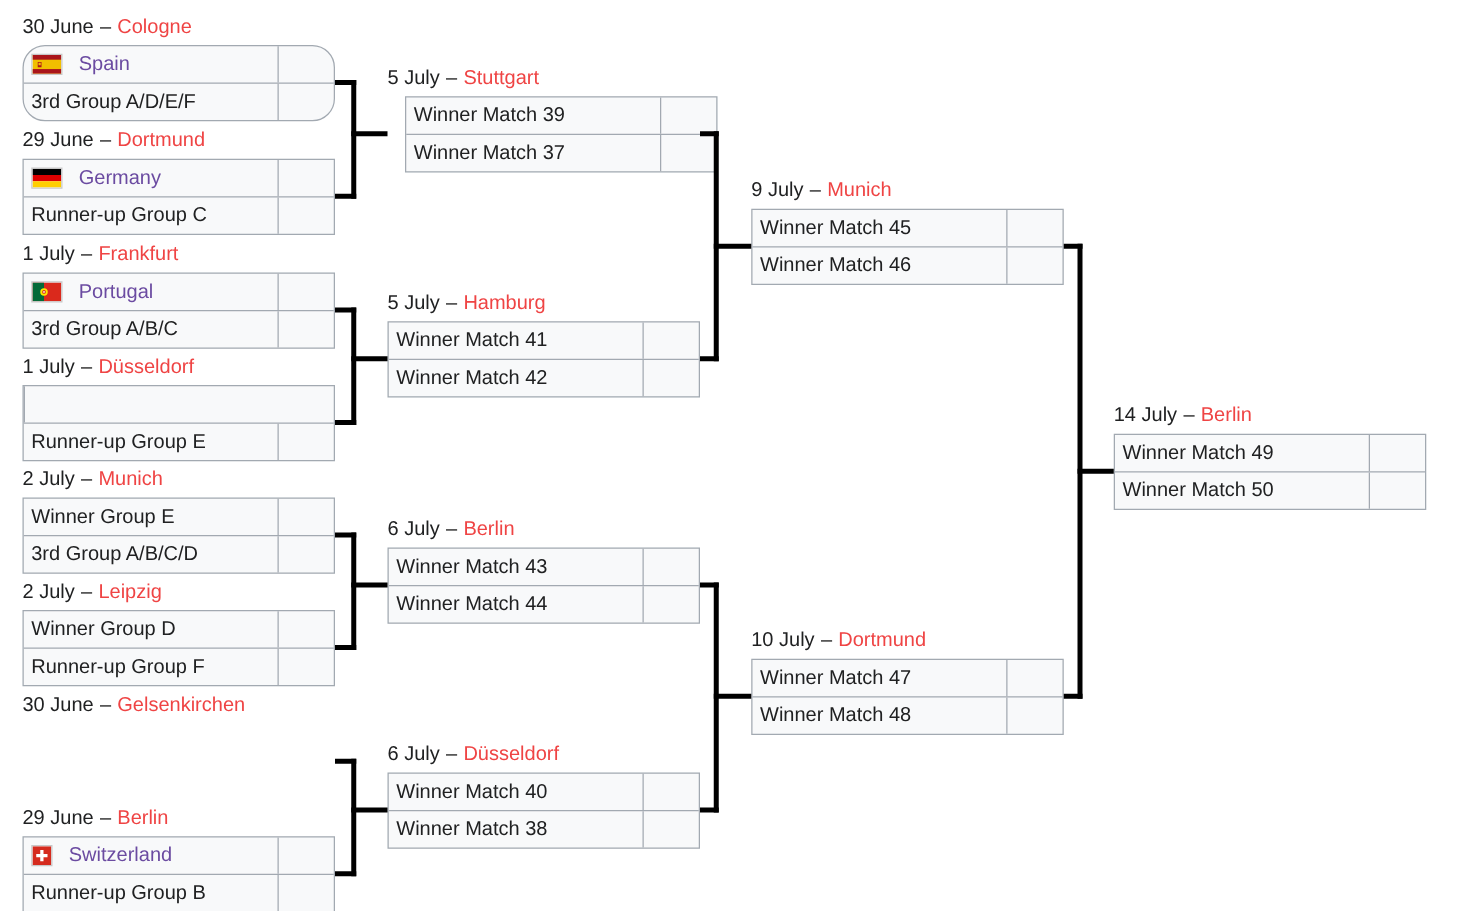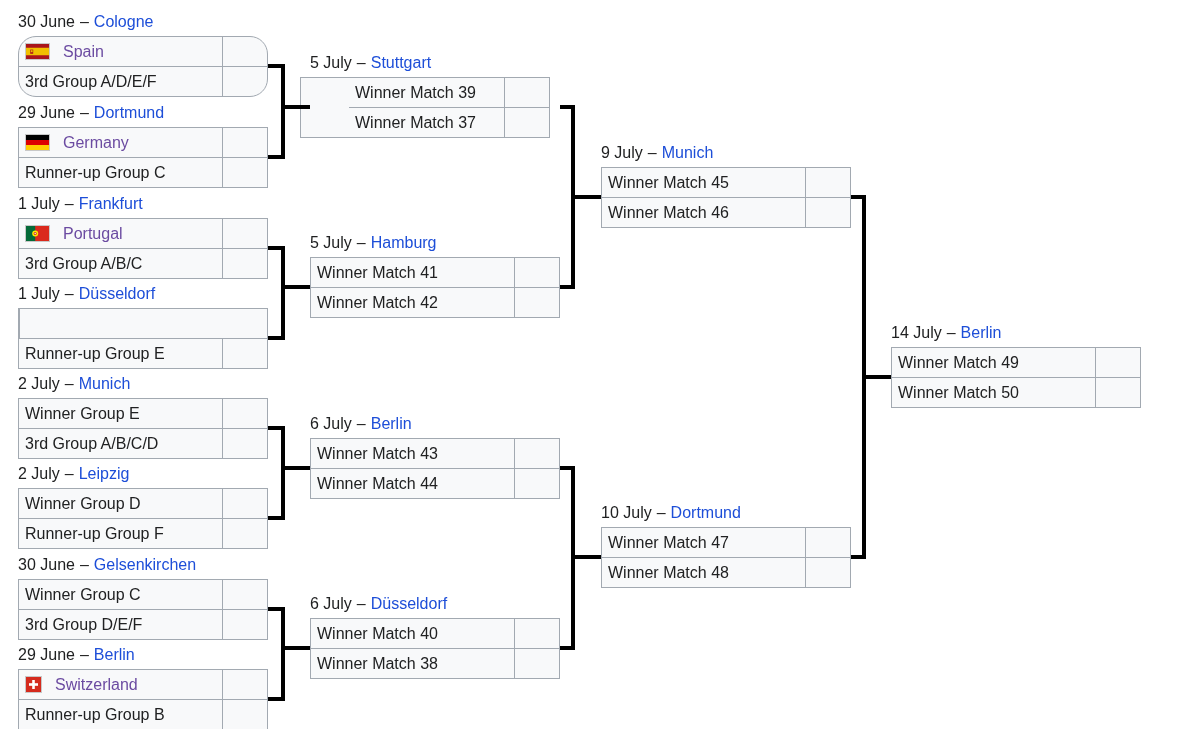--- a/index.html
+++ b/index.html
@@ -3,21 +3,21 @@
 <meta charset="utf-8">
 <style>
   html,body{margin:0;padding:0;background:#fff;}
   #stage{
     position:relative;width:1184px;height:729px;background:#ffffff;
     font-family:"Liberation Sans","DejaVu Sans",sans-serif;
     font-size:16px;color:#202122;overflow:hidden;
   }
   .match-date{position:absolute;height:20px;line-height:20px;white-space:nowrap;color:#202122;}
   .match-date .dash{margin:0 5px;color:#222;}
-  .city-link{color:#1d4ed8;text-decoration:none;cursor:pointer;}
+  .city-link{color:#ef4444;text-decoration:none;cursor:pointer;}
   .bracket-box{
     position:absolute;width:250px;box-sizing:border-box;
     border:1px solid #a2a9b1;background:#f8f9fa;
   }
   .team-row{display:flex;height:29px;align-items:stretch;}
   .team-row + .team-row{border-top:1px solid #a2a9b1;}
   .team-cell{
     flex:1 1 auto;display:flex;align-items:center;padding-left:6px;
     white-space:nowrap;overflow:hidden;
   }
@@ -144,34 +144,20 @@
     </div>
     <div class="team-row">
       <div class="team-cell">
           <span>Runner-up Group F</span>
         </div>
       <div class="score-cell"></div>
     </div>
   </div>
 
   <div class="match-date" style="left:18px;top:555px;"><span>30 June</span><span class="dash">–</span><span class="city-link">Gelsenkirchen</span></div>
-  <div class="bracket-box" style="left:18px;top:579px;">
-    <div class="team-row">
-      <div class="team-cell">
-          <span>Winner Group C</span>
-        </div>
-      <div class="score-cell"></div>
-    </div>
-    <div class="team-row">
-      <div class="team-cell">
-          <span>3rd Group D/E/F</span>
-        </div>
-      <div class="score-cell"></div>
-    </div>
-  </div>
 
   <div class="match-date" style="left:18px;top:645px;"><span>29 June</span><span class="dash">–</span><span class="city-link">Berlin</span></div>
   <div class="bracket-box" style="left:18px;top:669px;">
     <div class="team-row">
       <div class="team-cell">
         <span class="flag">
             <svg width="15" height="15" viewBox="0 0 15 15">
               <rect width="15" height="15" fill="#d52b1e"></rect>
               <rect x="6.2" y="3" width="2.6" height="9" fill="#ffffff"></rect>
               <rect x="3" y="6.2" width="9" height="2.6" fill="#ffffff"></rect>
@@ -183,21 +169,21 @@
     </div>
     <div class="team-row">
       <div class="team-cell">
           <span>Runner-up Group B</span>
         </div>
       <div class="score-cell"></div>
     </div>
   </div>
 
   <div class="match-date" style="left:310px;top:53px;"><span>5 July</span><span class="dash">–</span><span class="city-link">Stuttgart</span></div>
-  <div class="bracket-box" style="left:300px;top:77px;padding-left:48px;">
+  <div class="bracket-box" style="left:324px;top:77px;">
     <div class="team-row">
       <div class="team-cell">
           <span>Winner Match 39</span>
         </div>
       <div class="score-cell"></div>
     </div>
     <div class="team-row">
       <div class="team-cell">
           <span>Winner Match 37</span>
         </div>

